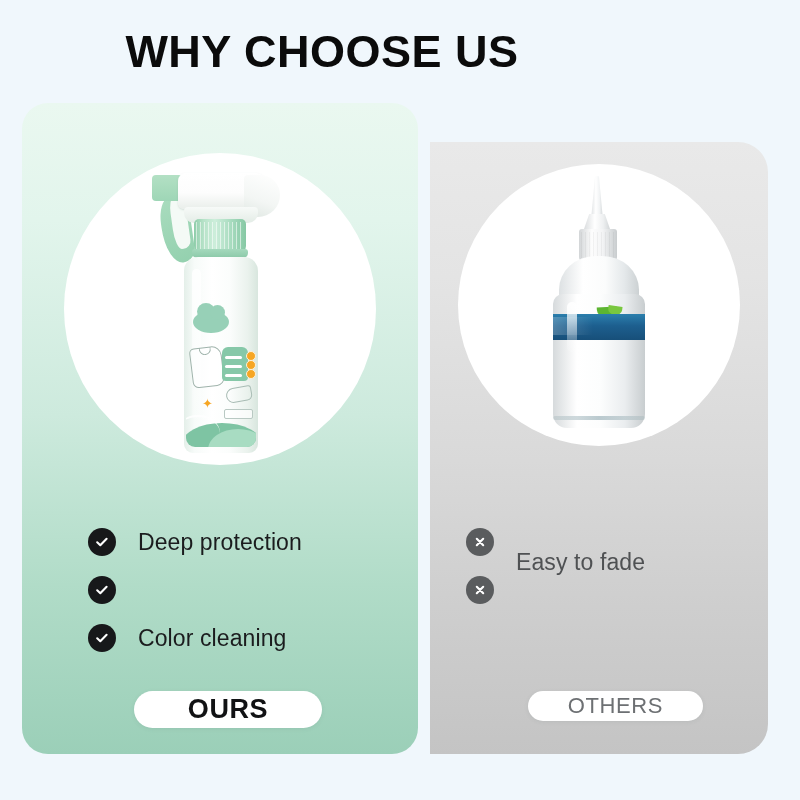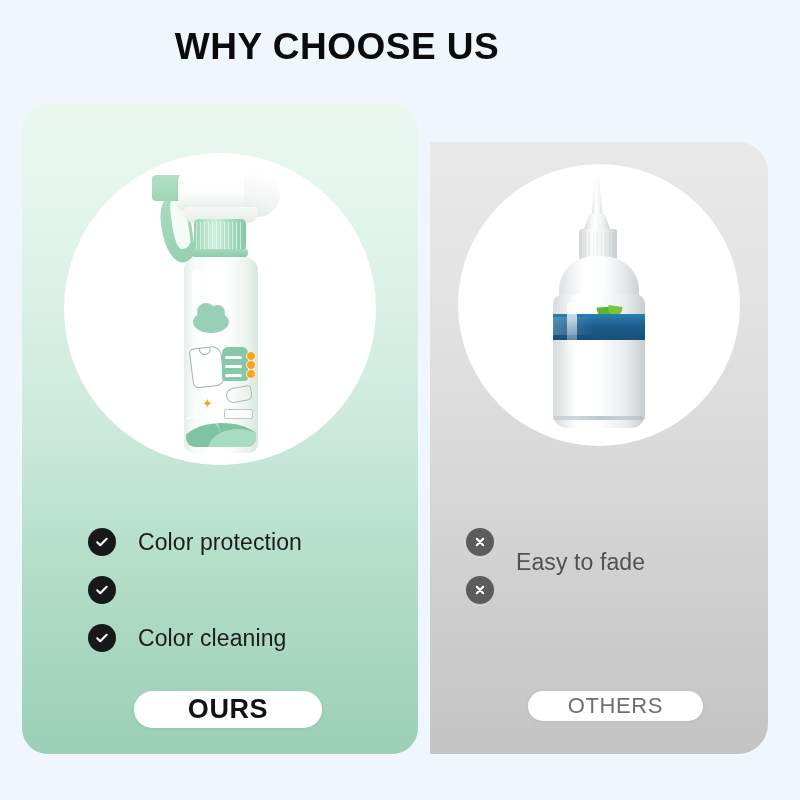--- a/index.html
+++ b/index.html
@@ -20,26 +20,25 @@
     background: #f0f7fc;
   }
 
   
   .title {
     position: absolute;
     top: 26px;
     left: 0;
     width: 644px;
     text-align: center;
-    font-size: 37px;
+    font-size: 45px;
     font-weight: 700;
     letter-spacing: 0.5px;
     color: #0b0b0b;
     font-family: "Liberation Sans", sans-serif;
-    margin-left: 15px;
   }
 
   
   .panel {
     position: absolute;
     overflow: hidden;
   }
   .panel-ours {
     left: 22px;
     top: 103px;
@@ -566,21 +565,21 @@
     </div>
 
     <div class="features">
 
       <div class="feat-row">
         <span class="feat-icon icon-check">
           <svg width="16" height="16" viewBox="0 0 16 16">
             <path d="M3.2 8.3 L6.3 11.2 L12.6 4.8" fill="none" stroke="#ffffff" stroke-width="2.1" stroke-linecap="round" stroke-linejoin="round"></path>
           </svg>
         </span>
-        <span class="feat-label">Color protection</span>
+        <span class="feat-label">Deep protection</span>
       </div>
 
       <div class="feat-row">
         <span class="feat-icon icon-check">
           <svg width="16" height="16" viewBox="0 0 16 16">
             <path d="M3.2 8.3 L6.3 11.2 L12.6 4.8" fill="none" stroke="#ffffff" stroke-width="2.1" stroke-linecap="round" stroke-linejoin="round"></path>
           </svg>
         </span>
       </div>
 

